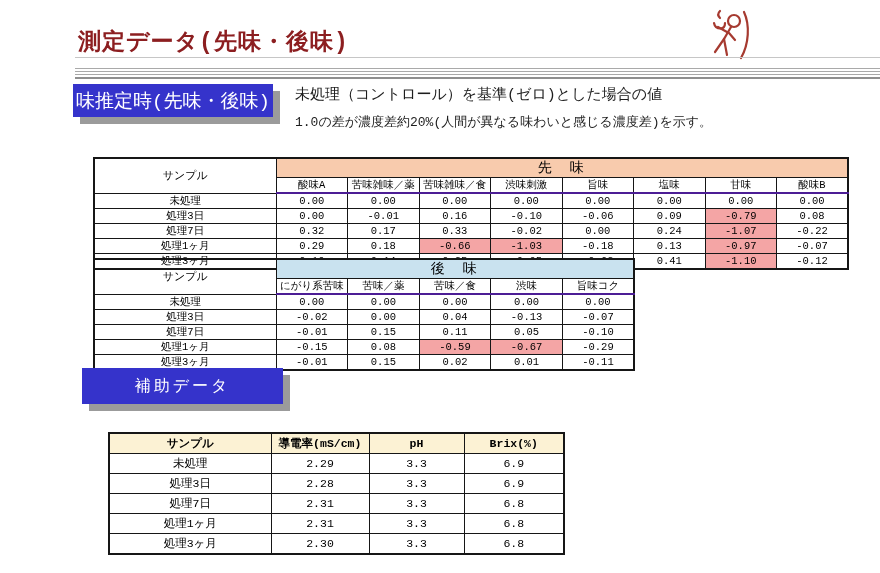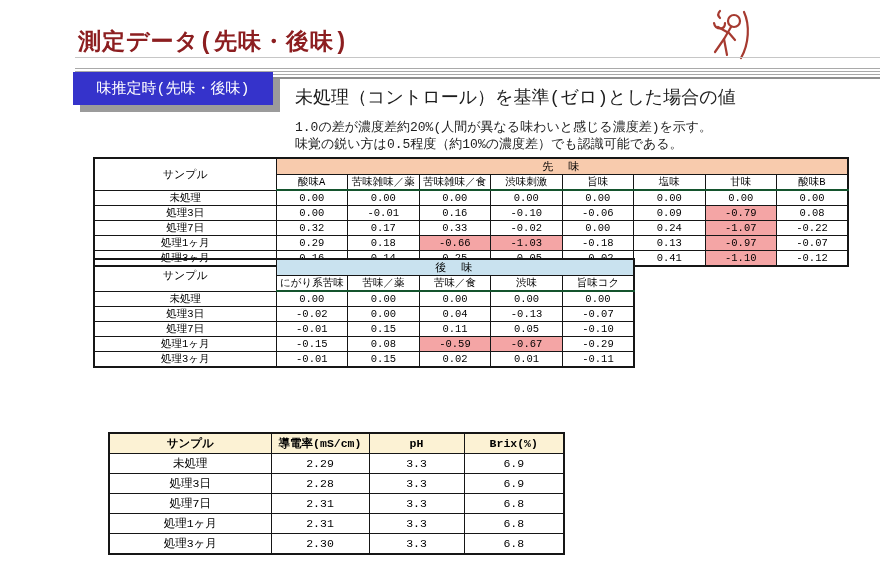--- a/index.html
+++ b/index.html
@@ -22,39 +22,39 @@
   .rule .r-thin{height:1px;background:#c6c6c6;}
   .rule .r-gap{height:8px;}
   .rule .r-mid{height:1px;background:#a9a9a9;margin-top:2px;}
   .rule .r-thick{height:2px;background:#8f8f8f;margin-top:2px;}
   
   .banner{
     position:absolute;background:var(--accent-blue);color:#fff;
     display:flex;align-items:center;justify-content:center;
     box-shadow:7px 7px 0 var(--shadow-gray);
   }
-  .banner1{left:33px;top:72px;width:200px;height:33px;font-size:15px;}
+  .banner1{left:33px;top:84px;width:200px;height:33px;font-size:19px;}
   .banner2{left:42px;top:368px;width:201px;height:36px;font-size:16px;letter-spacing:3px;}
   
   .notes{position:absolute;left:255px;top:85px;color:#1d1d1d;}
-  .note-first{font-size:18px;margin-bottom:10px;}
+  .note-first{font-size:15px;margin-bottom:10px;}
   .note-line{font-size:13px;line-height:17px;}
   
   table{border-collapse:collapse;table-layout:fixed;}
   .taste-table{position:absolute;border:2px solid #161616;}
   #fore-table{left:53px;top:157px;width:756px;}
   #after-table{left:53px;top:258px;width:542px;}
   .taste-table td{
     border:1px solid #161616;text-align:center;vertical-align:middle;
     font-size:10.5px;height:12px;padding:0 1px;overflow:hidden;white-space:nowrap;
   }
   .taste-table td.sample-h{font-size:11px;}
   .taste-table tr.ghead td{height:13px;}
-  .taste-table tr.subheader td{height:13px;border-bottom:2px solid #14532d;}
-  td.group{font-size:11px;letter-spacing:2px;}
+  .taste-table tr.subheader td{height:13px;border-bottom:2px solid #4c1d95;}
+  td.group{font-size:14px;letter-spacing:2px;}
   td.group.peach{background:var(--fore-header-peach);}
   td.group.blue{background:var(--after-header-blue);}
   td.hl{background:var(--highlight-pink);text-align:center;}
   
   .legend{position:absolute;left:612px;top:324px;font-size:12.5px;color:#1d1d1d;white-space:nowrap;}
   .legend-marker{color:var(--highlight-pink);margin-right:1px;}
   
   .aux-table{position:absolute;left:68px;top:432px;width:455px;border:2px solid #161616;}
   .aux-table td{
     border:1px solid #161616;text-align:center;vertical-align:middle;
@@ -92,21 +92,20 @@
     <div class="r-thick"></div>
   </div>
 
   <div class="banner banner1">
     <span>味推定時(先味・後味)</span>
   </div>
 
   <div class="notes">
     <div class="note-first">未処理（コントロール）を基準(ゼロ)とした場合の値</div>
     <div class="note-line">1.0の差が濃度差約20%(人間が異なる味わいと感じる濃度差)を示す。</div>
-    <div class="note-line">味覚の鋭い方は0.5程度（約10%の濃度差）でも認識可能である。</div>
   </div>
 
   <table id="fore-table" class="taste-table">
       <colgroup>
         <col style="width:182px">
         <col>
         <col>
         <col>
         <col>
         <col>
@@ -245,20 +244,23 @@
           <td>-0.01</td>
           <td>0.15</td>
           <td>0.02</td>
           <td>0.01</td>
           <td>-0.11</td>
         </tr>
       </tbody>
     </table>
 
 
+  <div class="banner banner2">
+    <span>補助データ</span>
+  </div>
 
   <table class="aux-table">
       <colgroup>
         <col style="width:162px">
         <col style="width:98px">
         <col style="width:95px">
         <col style="width:100px">
       </colgroup>
       <tbody>
         <tr class="header">

